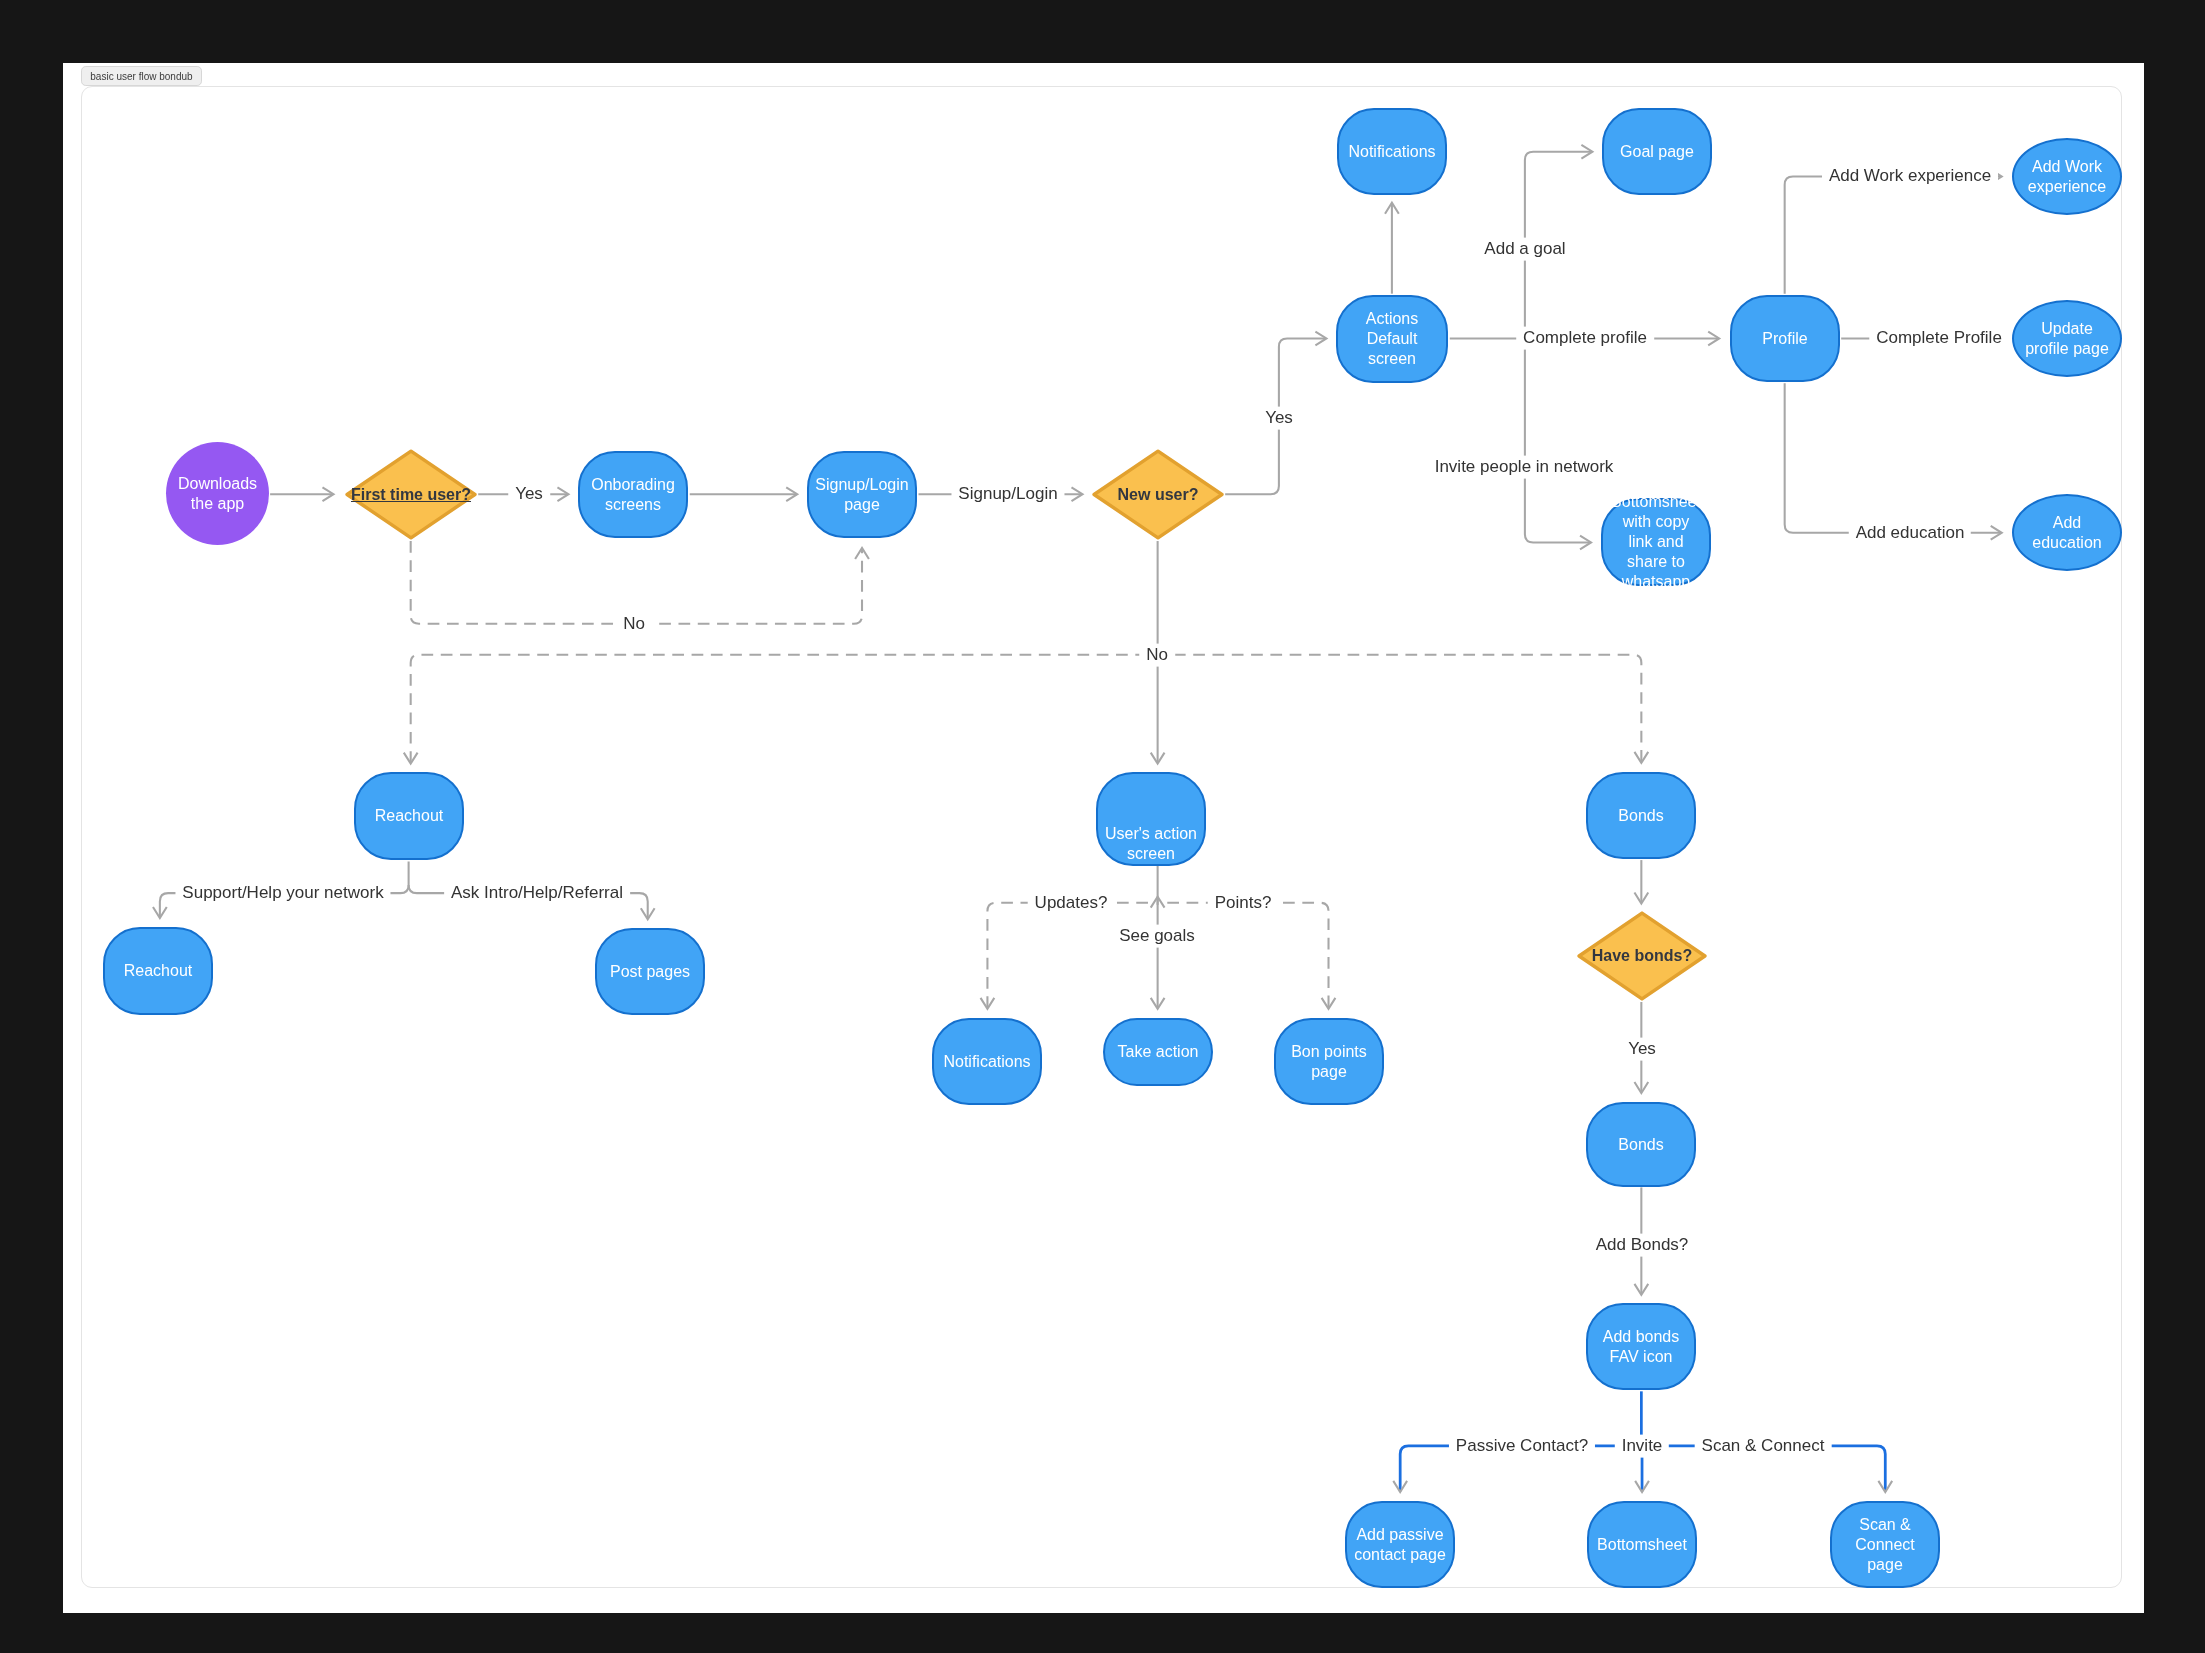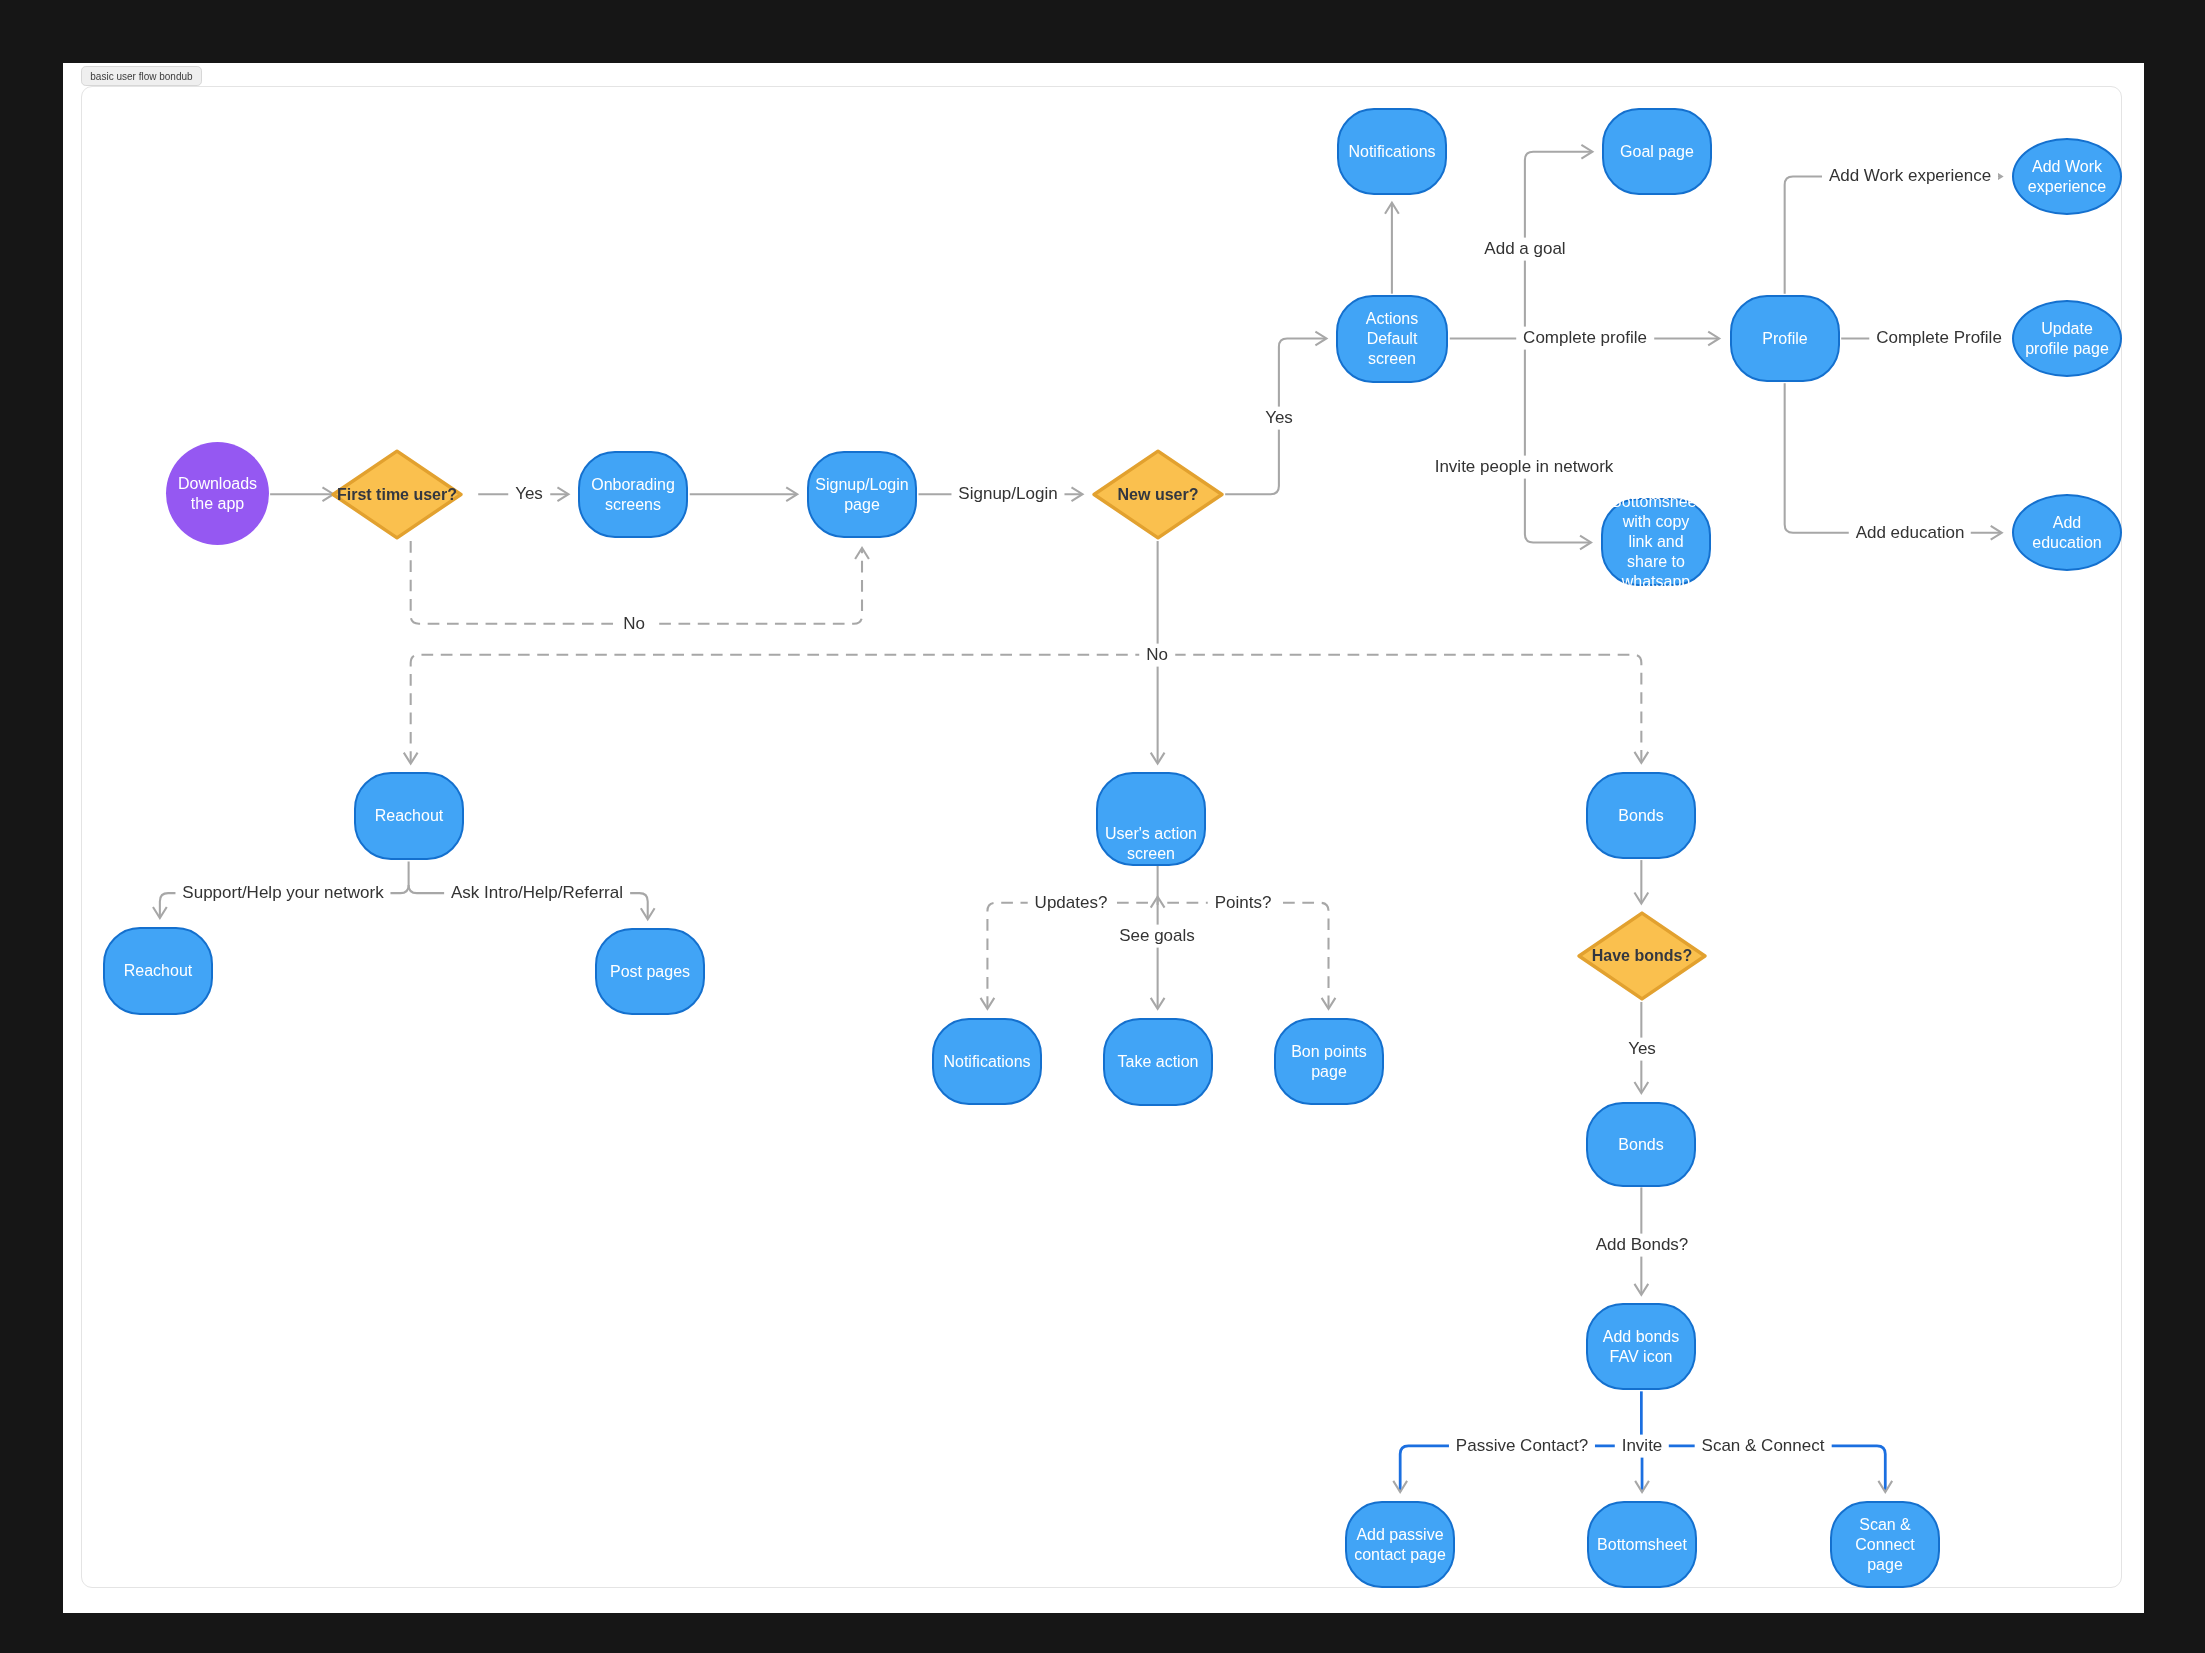--- a/index.html
+++ b/index.html
@@ -83,21 +83,21 @@
     <path class="blue" d="M 2382 2019 V 2098"></path>
     <path class="blue" d="M 2032 2164 V 2110 Q 2032 2098 2044 2098 H 2370" marker-start="url(#ab)"></path>
     <path class="blue" d="M 2396 2098 H 2724 Q 2736 2098 2736 2110 V 2164" marker-end="url(#ab)"></path>
     <path class="blue" d="M 2383 2104 V 2164" marker-end="url(#ab)"></path>
   </svg>
 
   <div id="nodes">
       <div class="node shape-circle" style="left: 166px; top: 442px; width: 103px; height: 103px;">
         <span class="lbl">Downloads the app</span>
       </div>
-      <div class="node shape-diamond" style="left: 331px; top: 449px; width: 132px; height: 91px;">
+      <div class="node shape-diamond" style="left: 345px; top: 449px; width: 132px; height: 91px; text-decoration: underline;">
         <svg viewBox="0 0 192 132">
       <polygon points="96,3 189,66 96,129 3,66" fill="#fac04e" stroke="#e2a12f" stroke-width="5" stroke-linejoin="round"></polygon>
         </svg>
         <span class="lbl">First time user?</span>
       </div>
       <div class="node shape-rounded" style="left: 578px; top: 451px; width: 110px; height: 87px;">
         <span class="lbl">Onborading screens</span>
       </div>
       <div class="node shape-rounded" style="left: 807px; top: 451px; width: 110px; height: 87px;">
         <span class="lbl">Signup/Login page</span>
@@ -140,21 +140,21 @@
       </div>
       <div class="node shape-rounded" style="left: 595px; top: 928px; width: 110px; height: 87px;">
         <span class="lbl">Post pages</span>
       </div>
       <div class="node shape-rounded" style="left: 1096px; top: 772px; width: 110px; height: 94px; align-items: flex-end;">
         <span class="lbl">User's action screen</span>
       </div>
       <div class="node shape-rounded" style="left: 932px; top: 1018px; width: 110px; height: 87px;">
         <span class="lbl">Notifications</span>
       </div>
-      <div class="node shape-rounded" style="left: 1103px; top: 1018px; width: 110px; height: 88px;">
+      <div class="node shape-rounded" style="left: 1103px; top: 1018px; width: 110px; height: 68px;">
         <span class="lbl">Take action</span>
       </div>
       <div class="node shape-rounded" style="left: 1274px; top: 1018px; width: 110px; height: 87px;">
         <span class="lbl">Bon points page</span>
       </div>
       <div class="node shape-rounded" style="left: 1586px; top: 772px; width: 110px; height: 87px;">
         <span class="lbl">Bonds</span>
       </div>
       <div class="node shape-diamond" style="left: 1577px; top: 911px; width: 130px; height: 90px;">
         <svg viewBox="0 0 188 130">

